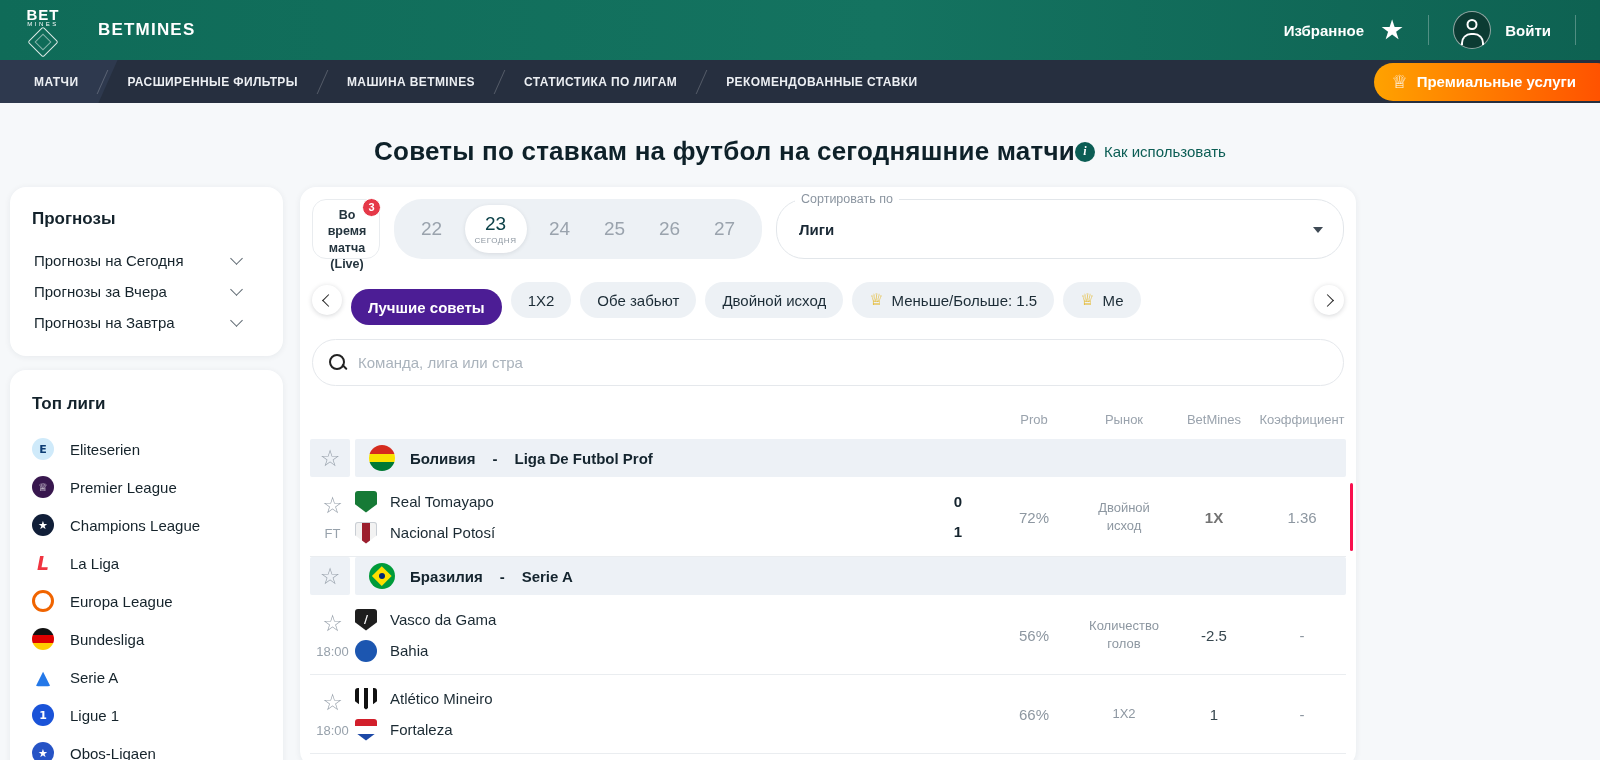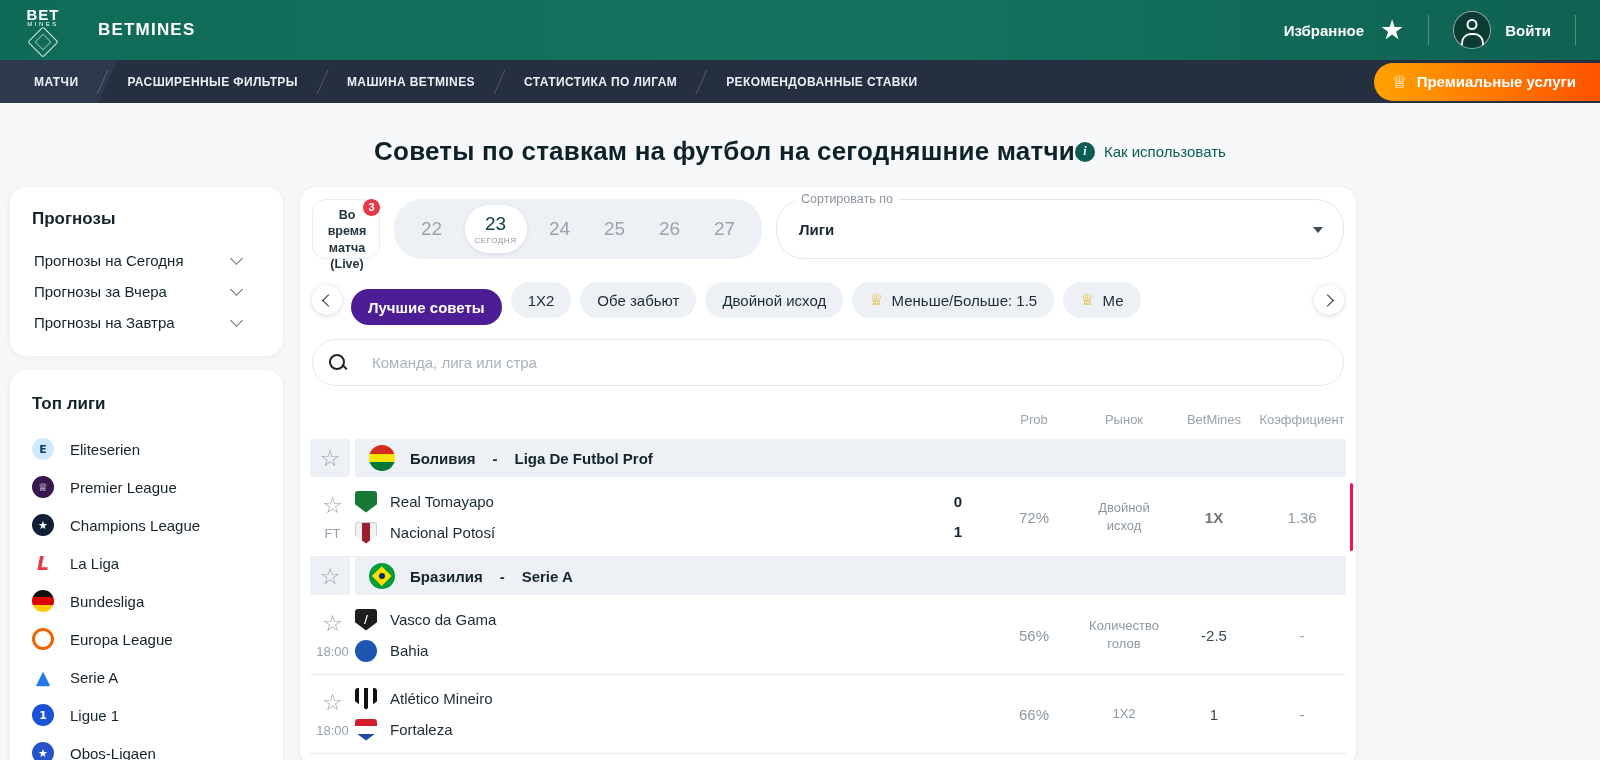--- a/index.html
+++ b/index.html
@@ -121,21 +121,21 @@
   .chev-right { transform:rotate(-45deg); margin-right:3px; }
   .chip-nav.right-nav { position:absolute; right:12px; }
   .chip { height:36px; border:none; border-radius:18px; background:#edf1f5; color:#1c2c36;
     font-size:15px; padding:0 17px; display:flex; align-items:center; gap:8px; white-space:nowrap;
     cursor:pointer; font-family:"Liberation Sans",sans-serif; flex:none; }
   .chip-active { background:#4c1d95; color:#fff; font-weight:700;margin-top:14px; }
   .crown { color:#e3b41e; font-size:16px; line-height:1; font-family:"DejaVu Sans",sans-serif; }
 
   
   .search-box { margin:0 12px 14px 12px; height:47px; border:1px solid #e5e8ec; border-radius:24px;
-    display:flex; align-items:center; padding:0 16px; gap:25px; }
+    display:flex; align-items:center; padding:0 16px; gap:11px; }
   .mag { position:relative; width:18px; height:18px; flex:none; }
   .mag::before { content:""; position:absolute; left:0; top:0; width:12px; height:12px;
     border:2px solid #222; border-radius:50%; }
   .mag::after { content:""; position:absolute; left:12px; top:12px; width:7px; height:2px;
     background:#222; transform:rotate(45deg); border-radius:2px; }
   .search-input { border:none; outline:none; flex:1; font-size:15px; color:#1c2c36;
     font-family:"Liberation Sans",sans-serif; background:transparent; }
   .search-input::placeholder { color:#aab3bc; }
 
   
@@ -267,26 +267,26 @@
           </div>
           <div class="league-item">
             <span class="icn" style="background: rgb(16, 30, 56); color: rgb(255, 255, 255); font-size: 11px;">★</span>
             <span class="league-label">Champions League</span>
           </div>
           <div class="league-item">
             <span class="icn icn-glyph" style="color: rgb(240, 53, 64);">L</span>
             <span class="league-label">La Liga</span>
           </div>
           <div class="league-item">
+            <span class="icn" style="border: 3px solid rgb(240, 100, 0); background: rgb(255, 255, 255);"></span>
+            <span class="league-label">Europa League</span>
+          </div>
+          <div class="league-item">
             <span class="icn" style="background: linear-gradient(rgb(17, 17, 17) 0%, rgb(17, 17, 17) 33.3333%, rgb(221, 0, 0) 33.3333%, rgb(221, 0, 0) 66.6667%, rgb(255, 204, 0) 66.6667%, rgb(255, 204, 0) 100%);"></span>
             <span class="league-label">Bundesliga</span>
-          </div>
-          <div class="league-item">
-            <span class="icn" style="border: 3px solid rgb(240, 100, 0); background: rgb(255, 255, 255);"></span>
-            <span class="league-label">Europa League</span>
           </div>
           <div class="league-item">
             <span class="icn icn-glyph" style="color: rgb(36, 120, 232);">▲</span>
             <span class="league-label">Serie A</span>
           </div>
           <div class="league-item">
             <span class="icn" style="background: rgb(26, 83, 216); color: rgb(255, 255, 255); font-size: 11px;">1</span>
             <span class="league-label">Ligue 1</span>
           </div>
           <div class="league-item">

